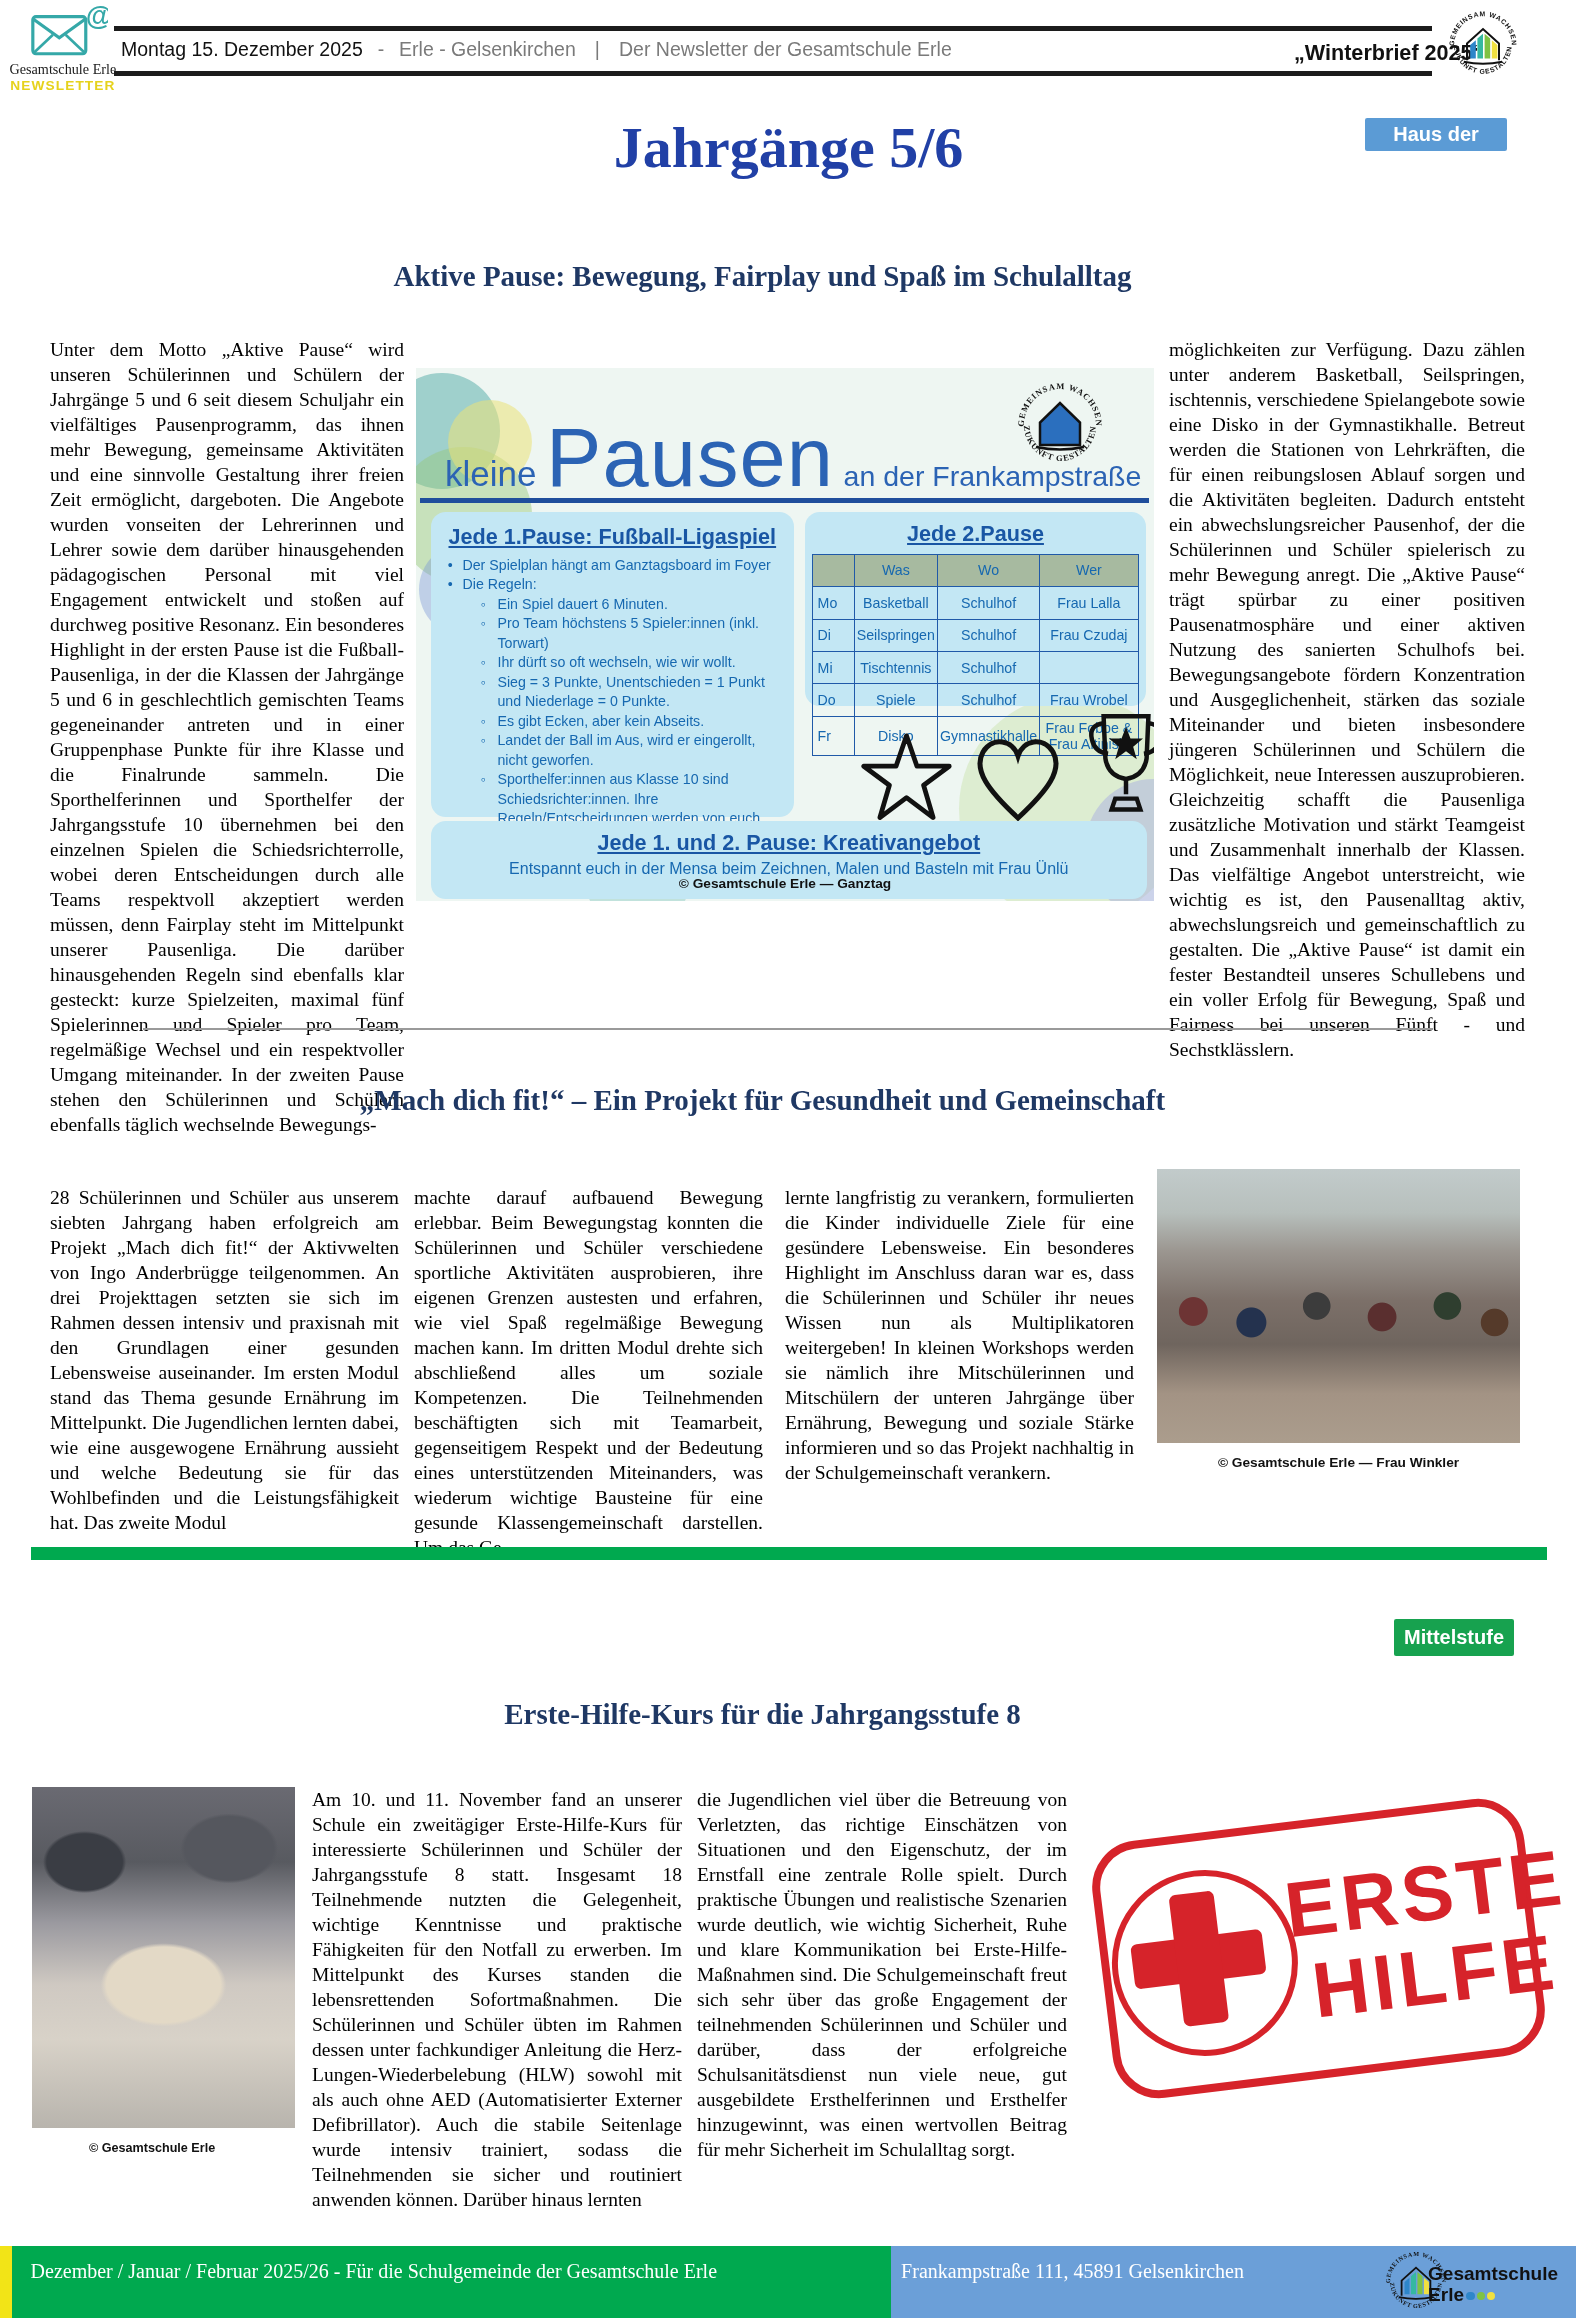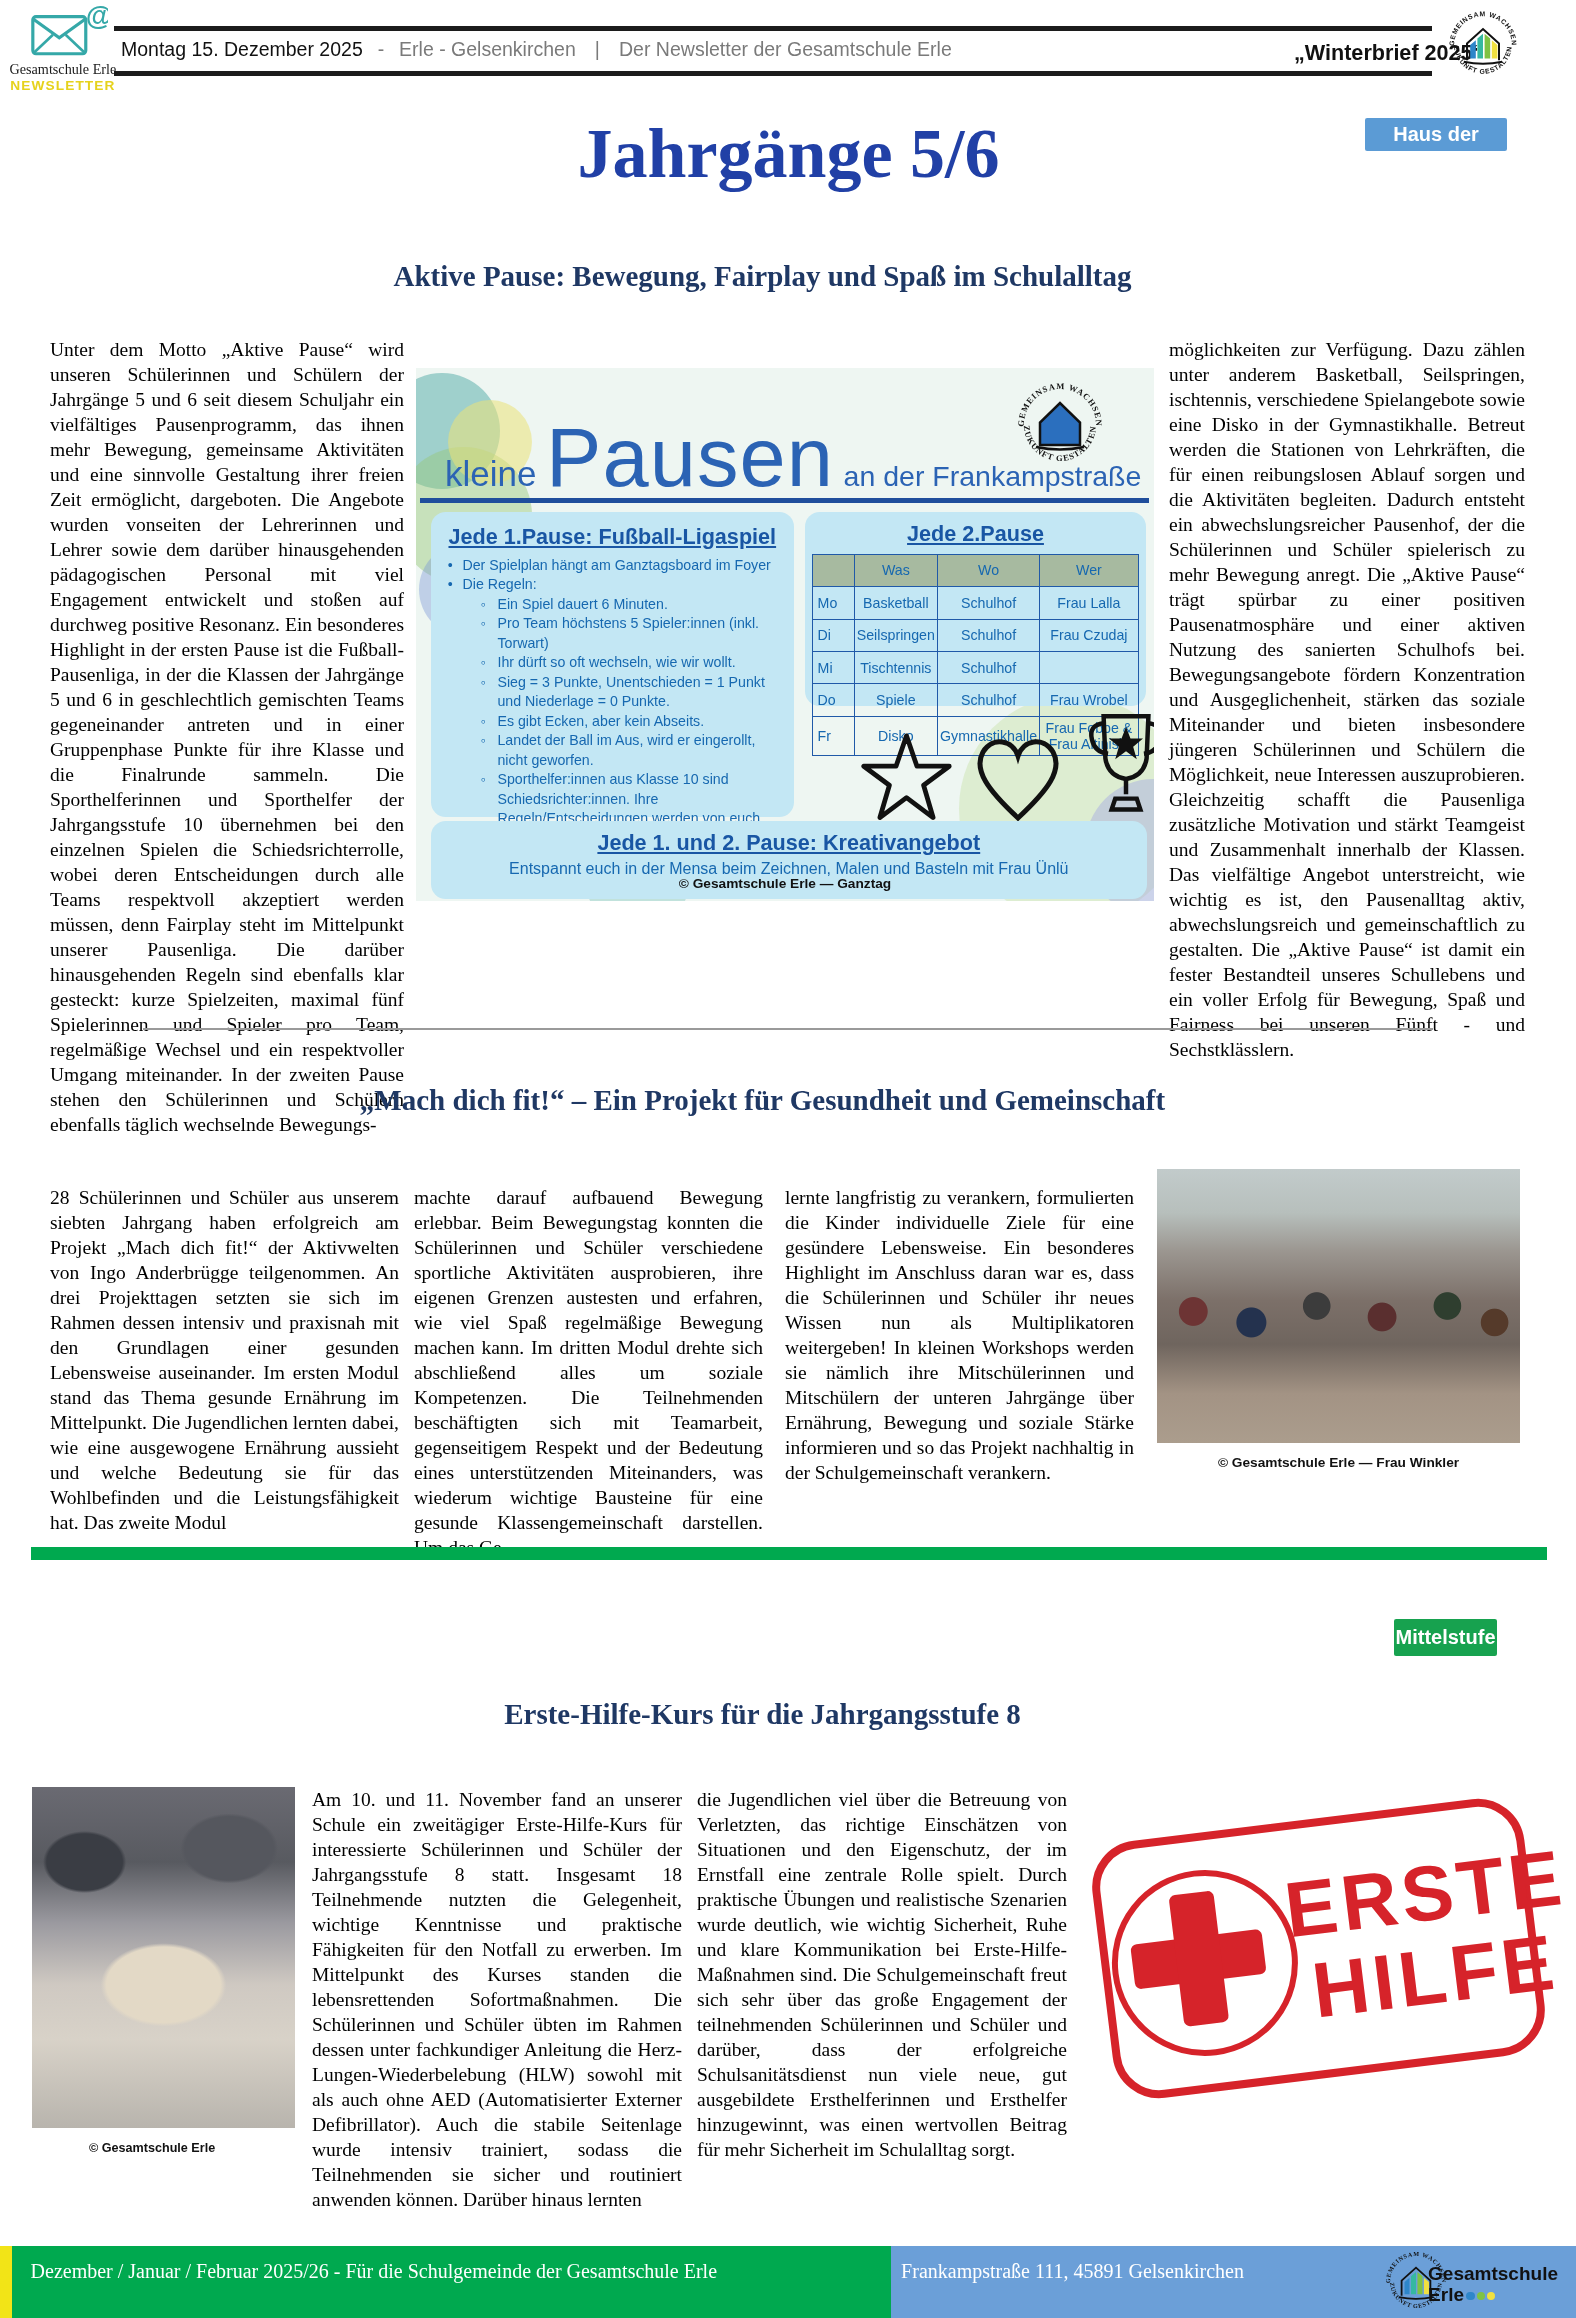--- a/index.html
+++ b/index.html
@@ -14,26 +14,26 @@
   .env-sub{font-family:"Liberation Sans",sans-serif;font-weight:bold;font-size:13.7px;color:#e6d21c;letter-spacing:1.1px;}
   .rule{position:absolute;background:#1c1c1c;height:4.7px;}
   .head-line{left:121px;top:38px;font-family:"Liberation Sans",sans-serif;font-size:19.5px;white-space:nowrap;}
   .head-line .dt{color:#111;}
   .head-line .gy{color:#7a7a7a;}
   .issue{left:1294px;top:40px;font-family:"Liberation Sans",sans-serif;font-weight:bold;font-size:21.6px;color:#111;}
   .crest{display:block;}
   .crest text{font-family:"Liberation Sans",sans-serif;}
 
   
-  .big-title{left:0;top:114px;width:1577px;text-align:center;font-weight:bold;font-size:70px;color:#2140a6;}
+  .big-title{left:0;top:114px;width:1577px;text-align:center;font-weight:bold;font-size:58px;color:#2140a6;}
   .big-title.green{top:1574px;color:#1fa24e;}
   .badge{position:absolute;color:#fff;font-family:"Liberation Sans",sans-serif;font-weight:bold;
          font-size:20px;text-align:center;border-radius:2.1px;}
   .badge-blue{left:1365px;top:118px;width:142px;height:33px;line-height:33px;background:#5b9bd5;}
-  .badge-green{left:1394px;top:1619px;width:103px;height:37px;line-height:37px;background:#17a24f;}
+  .badge-green{left:1394px;top:1619px;width:120px;height:37px;line-height:37px;background:#17a24f;}
   .headline{position:absolute;left:0;width:1525px;text-align:center;font-weight:bold;font-size:29px;color:#1f3864;}
 
   
   .bodycol{position:absolute;text-align:justify;font-size:19.5px;line-height:25px;}
   .sep{left:143px;top:1028px;width:1290px;height:1.6px;background:#9a9a9a;}
   .greenbar{left:31px;top:1547px;width:1516px;height:13px;background:#00a94f;}
 
   .caption{position:absolute;font-family:"Liberation Sans",sans-serif;font-weight:bold;font-size:13.7px;color:#111;}
 
   

